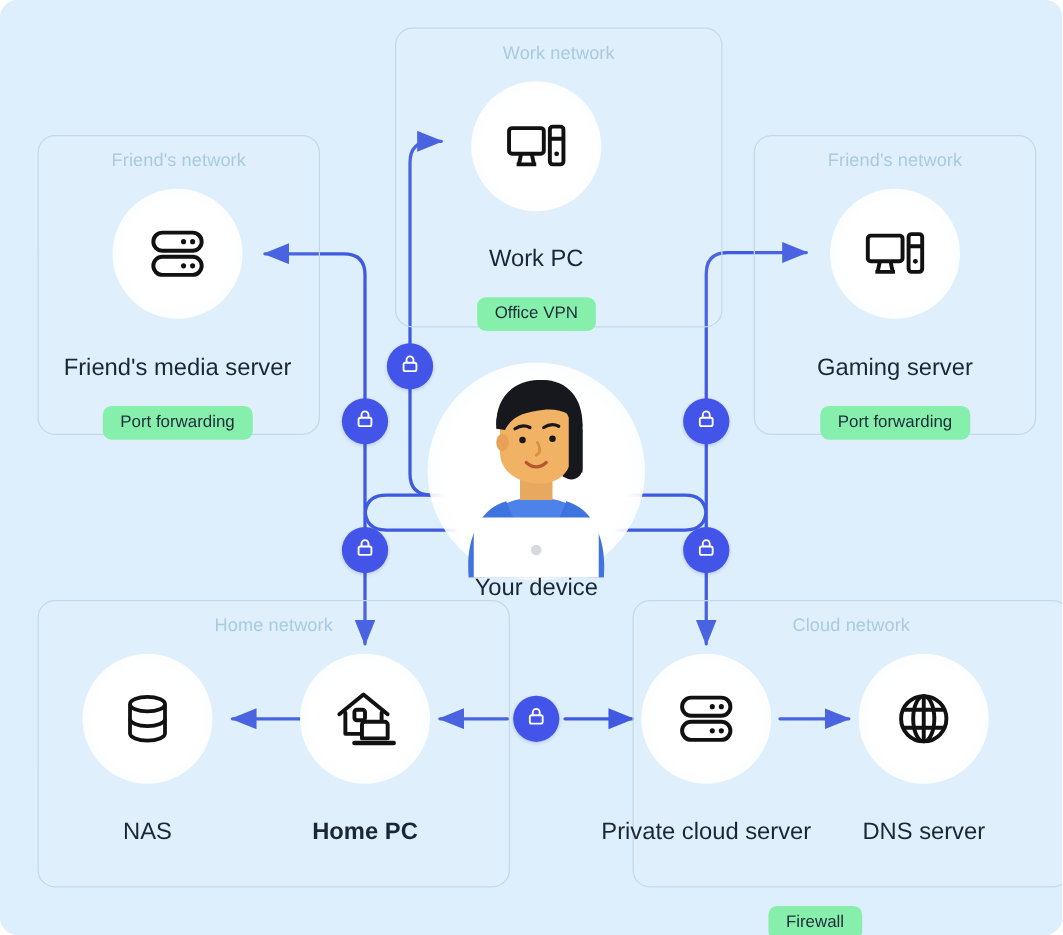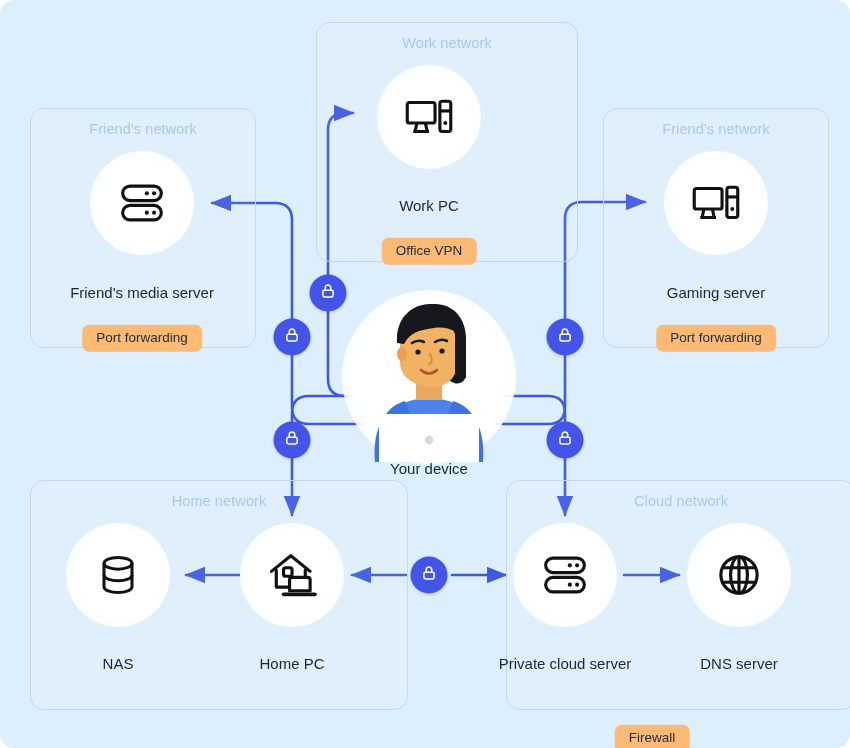--- a/index.html
+++ b/index.html
@@ -34,21 +34,21 @@
     left: 0; right: 0;
     top: 12px;
     text-align: center;
     font-size: 14.5px;
     color: #a8cbe2;
     letter-spacing: .1px;
   }
   .badge {
     position: absolute;
     transform: translate(-50%, -50%);
-    background: #fdba74;
+    background: #86efac;
     color: #1d2b3a;
     font-size: 13.5px;
     border-radius: 7px;
     padding: 6px 14px 7px 14px;
     white-space: nowrap;
     line-height: 1;
   }
   .node {
     position: absolute;
     transform: translate(-50%, -50%);
@@ -56,21 +56,21 @@
     border-radius: 50%;
     background: radial-gradient(circle at 50% 50%, #ffffff 58%, rgba(255,255,255,0.88) 76%, rgba(255,255,255,0.22) 92%, rgba(255,255,255,0) 100%);
     display: flex;
     align-items: center;
     justify-content: center;
   }
   .node svg { display: block; }
   .nodelabel {
     position: absolute;
     transform: translate(-50%, 0);
-    font-size: 15px;
+    font-size: 19px;
     color: #1b2733;
     white-space: nowrap;
   }
   .lock {
     position: absolute;
     transform: translate(-50%, -50%);
     width: 37px; height: 37px;
     border-radius: 50%;
     background: #4355e8;
     display: flex;
@@ -198,21 +198,21 @@
       <svg width="58" height="58" viewBox="0 0 48 48" fill="none" stroke="#111" stroke-width="2.6" stroke-linejoin="round" stroke-linecap="round">
         <path d="M7 21 L23 8 L39 21"></path>
         <path d="M11 20 L11 34 L22 34"></path>
         <rect x="17" y="18" width="7" height="7" rx="1.6"></rect>
         <path d="M35 20 L35 27"></path>
         <path d="M24 26 h13 a2 2 0 0 1 2 2 v9 h-17 v-9 a2 2 0 0 1 2 -2 z" fill="#ffffff"></path>
         <path d="M17 40 L43 40" stroke-width="3"></path>
       </svg>
     </span>
   </div>
-  <div class="nodelabel" style="left:292px; top:655px;">Home PC</div>
+  <div class="nodelabel" style="left:292px; top:655px;font-weight:bold;">Home PC</div>
   <div class="badge" style="left:205px; top:742px;margin-top:44px;">CGNAT</div>
 
   <div class="netbox" style="left:506px; top:480px; width:350px; height:230px;">
     <div class="nettitle">Cloud network</div>
   </div>
   <div class="node" style="left:565px; top:575px;">
     <span>
       <svg width="58" height="58" viewBox="0 0 48 48" fill="none" stroke="#111" stroke-width="2.6">
         <rect x="8" y="10" width="32" height="12" rx="6"></rect>
         <rect x="8" y="26" width="32" height="12" rx="6"></rect>

